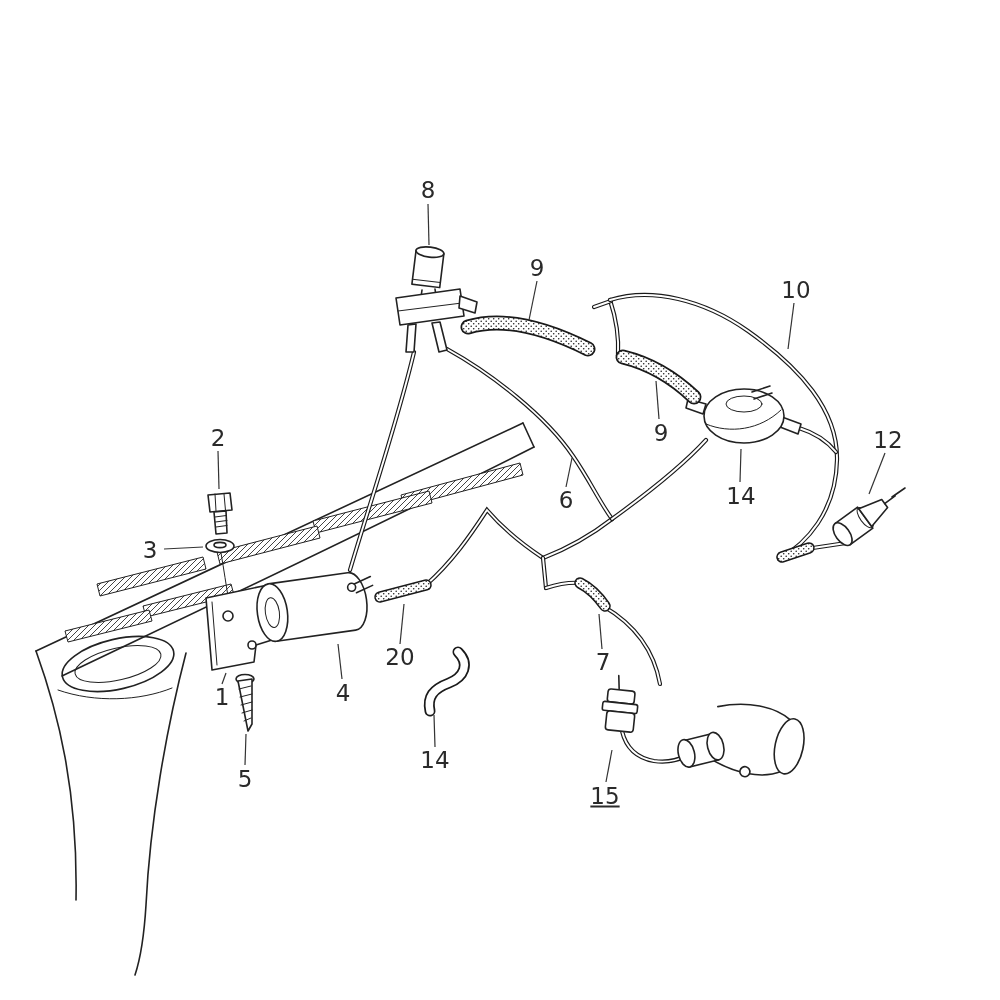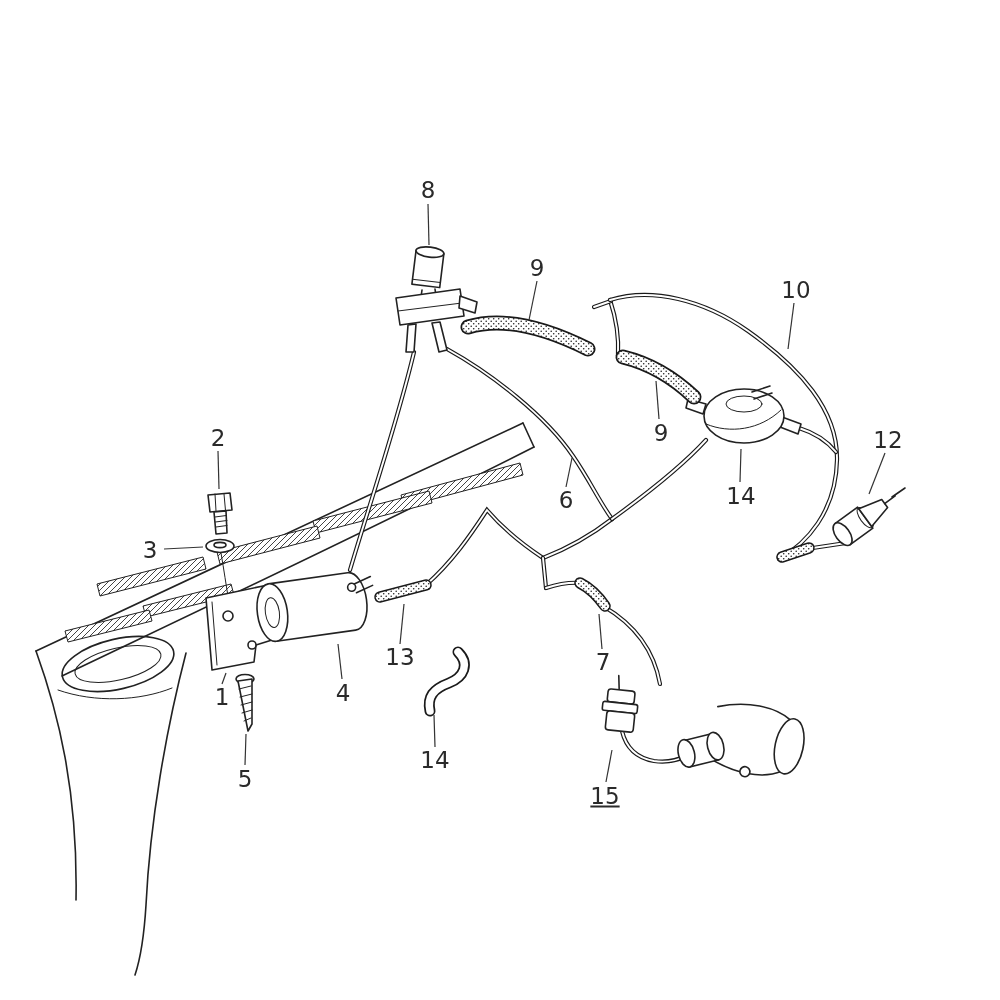--- a/index.html
+++ b/index.html
@@ -255,18 +255,18 @@
       <div class="part-label" style="left: 343px; top: 693px;">4</div>
       <div class="part-label" style="left: 245px; top: 779px;">5</div>
       <div class="part-label" style="left: 566px; top: 500px;">6</div>
       <div class="part-label" style="left: 603px; top: 662px;">7</div>
       <div class="part-label" style="left: 428px; top: 190px;">8</div>
       <div class="part-label" style="left: 537px; top: 268px;">9</div>
       <div class="part-label" style="left: 661px; top: 433px;">9</div>
       <div class="part-label" style="left: 741px; top: 496px;">14</div>
       <div class="part-label" style="left: 796px; top: 290px;">10</div>
       <div class="part-label" style="left: 888px; top: 440px;">12</div>
-      <div class="part-label" style="left: 400px; top: 657px;">13</div>
+      <div class="part-label" style="left: 400px; top: 657px;">20</div>
       <div class="part-label" style="left: 435px; top: 760px; text-align: center;">14</div>
       <div class="part-label" style="left: 605px; top: 796px; text-decoration: underline;">15</div>
     </div>
 
 </div>
 
 </body></html>

